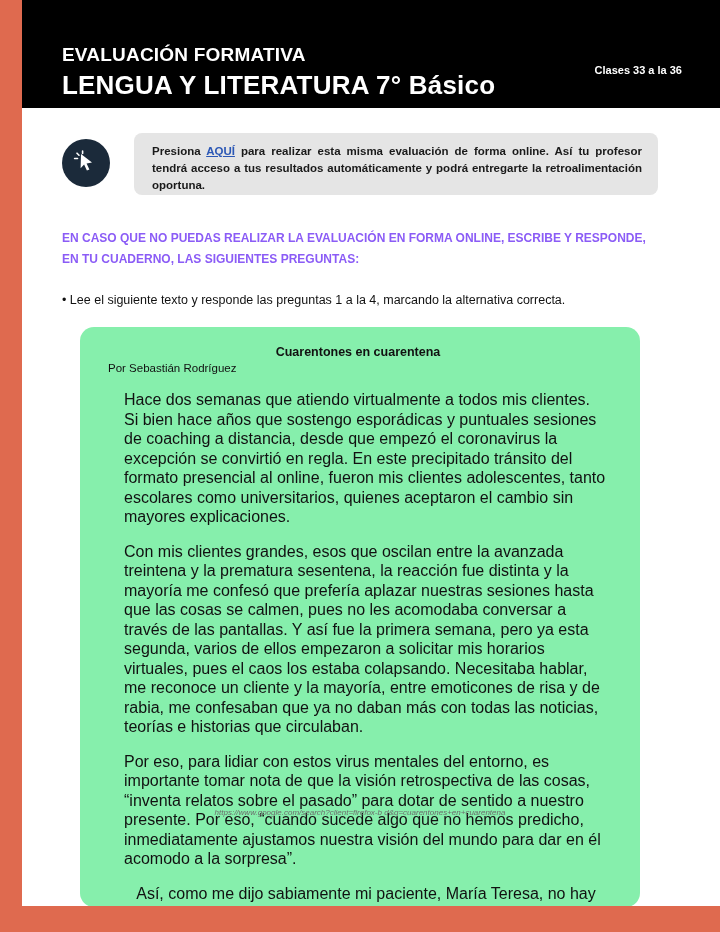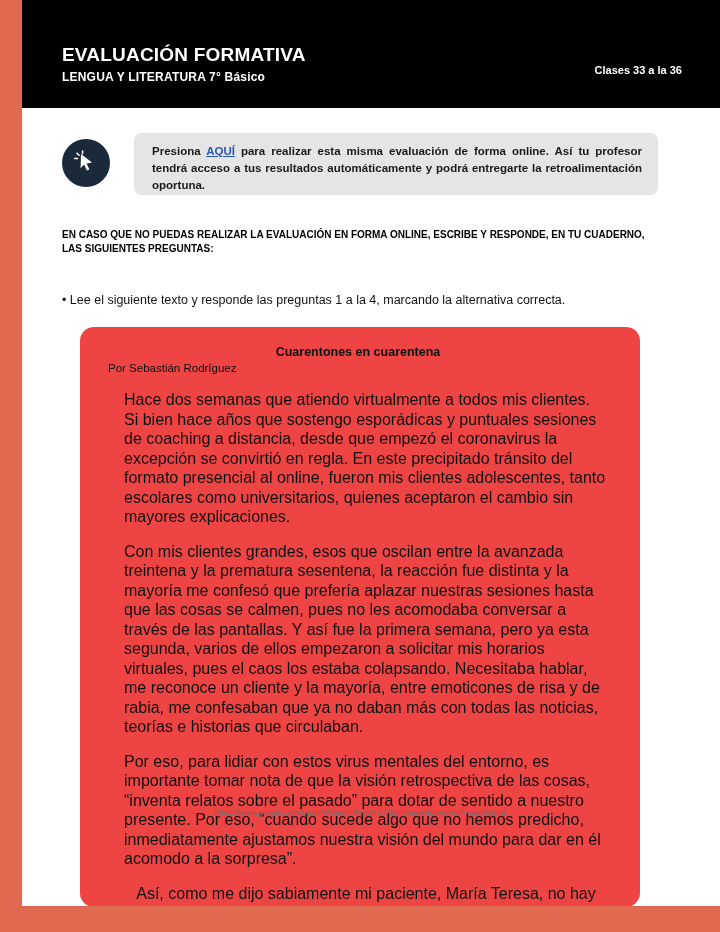--- a/index.html
+++ b/index.html
@@ -46,21 +46,21 @@
     font-size: 19px;
     font-weight: bold;
     letter-spacing: 0.2px;
     line-height: 26px;
   }
   .header-subtitle {
     position: absolute;
     left: 40px;
     top: 70px;
     color: #ffffff;
-    font-size: 12px;
+    font-size: 26px;
     font-weight: bold;
     letter-spacing: 0.2px;
   }
   .header-classes {
     position: absolute;
     right: 38px;
     top: 64px;
     color: #ffffff;
     font-size: 11px;
     font-weight: bold;
@@ -109,42 +109,42 @@
   }
   .notice-icon svg {
     display: block;
   }
   
   .instruction {
     position: absolute;
     left: 62px;
     top: 228px;
     width: 600px;
-    font-size: 10px;
-    font-weight: bold;
-    line-height: 14px;
-    color: #000000;
+    font-size: 12px;
+    font-weight: bold;
+    line-height: 21px;
+    color: #8b5cf6;
   }
   .bullet-line {
     position: absolute;
     left: 62px;
     top: 291px;
     width: 600px;
     font-size: 12.5px;
     color: #111111;
     line-height: 18px;
   }
   
   .reading-box {
     position: absolute;
     left: 80px;
     top: 327px;
     width: 560px;
     height: 580px;
-    background: #ef4444;
+    background: #86efac;
     border-radius: 14px;
     box-sizing: border-box;
     padding: 18px 32px 10px 28px;
   }
   .reading-title {
     text-align: center;
     font-size: 12.5px;
     font-weight: bold;
     color: #111111;
     margin: 0 0 3px 0;

